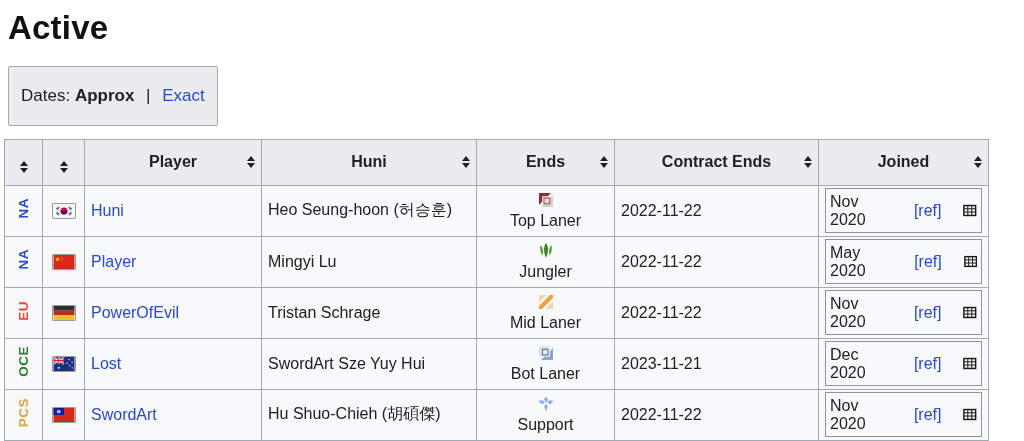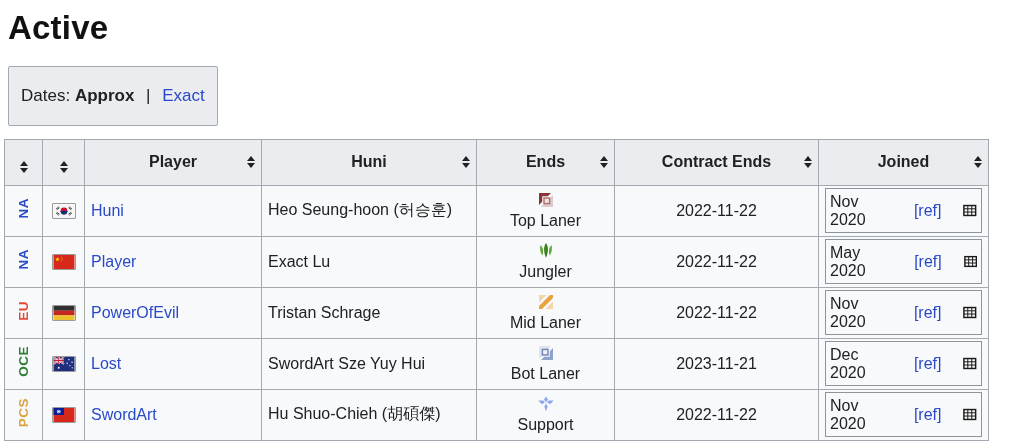--- a/index.html
+++ b/index.html
@@ -53,21 +53,21 @@
   .region-pcs { color:#d9a441; }
 
   td.c-flag { text-align:center; }
   .flag { display:inline-block; vertical-align:middle; border:1px solid #9a9a9a; border-radius:1px; }
 
   td.c-player { padding-left:9px; }
   td.c-name   { padding-left:9px; }
   td.c-role   { }
   .role-wrap { display:flex; align-items:center; justify-content:center; gap:3px;flex-direction:column; }
   .role-wrap svg { flex:0 0 auto; }
-  td.c-contract { text-align:center; }
+  td.c-contract { }
 
   td.c-joined { padding:3px; }
   .joined-box {
     border:1px solid #8d949c; background:#f8f9fa; height:45px;
     display:flex; align-items:center; justify-content:center; gap:22px;
     padding:0 4px;
   }
   .grid-icon { cursor:pointer; display:inline-block; }
 </style>
 </head>
@@ -193,21 +193,21 @@
         <svg class="flag" width="24" height="16" viewBox="0 0 24 16">
           <rect width="24" height="16" fill="#d7281c"></rect>
           <polygon points="4.5,2.2 5.2,4.1 7.2,4.1 5.6,5.3 6.2,7.2 4.5,6 2.8,7.2 3.4,5.3 1.8,4.1 3.8,4.1" fill="#ffde00"></polygon>
           <circle cx="8.7" cy="2.2" r="0.55" fill="#ffde00"></circle>
           <circle cx="9.8" cy="3.6" r="0.55" fill="#ffde00"></circle>
           <circle cx="9.8" cy="5.4" r="0.55" fill="#ffde00"></circle>
           <circle cx="8.7" cy="6.8" r="0.55" fill="#ffde00"></circle>
         </svg>
       </td>
       <td class="c-player"><a class="wlink">Player</a></td>
-      <td class="c-name"><span>Exact Lu</span></td>
+      <td class="c-name"><span>Mingyi Lu</span></td>
       <td class="c-role">
         <div class="role-wrap">
           <svg width="18" height="18" viewBox="0 0 18 18">
             <path d="M9 1 C11.8 5 11.4 10.5 9 15.8 C6.6 10.5 6.2 5 9 1 Z" fill="#3e8024"></path>
             <path d="M3.6 3 C6.2 5.8 6.8 9.5 5.4 13.6 C2.9 10.2 2.6 6.2 3.6 3 Z" fill="#5ea83a"></path>
             <path d="M14.4 3 C11.8 5.8 11.2 9.5 12.6 13.6 C15.1 10.2 15.4 6.2 14.4 3 Z" fill="#5ea83a"></path>
           </svg>
           <span>Jungler</span>
         </div>
       </td>

